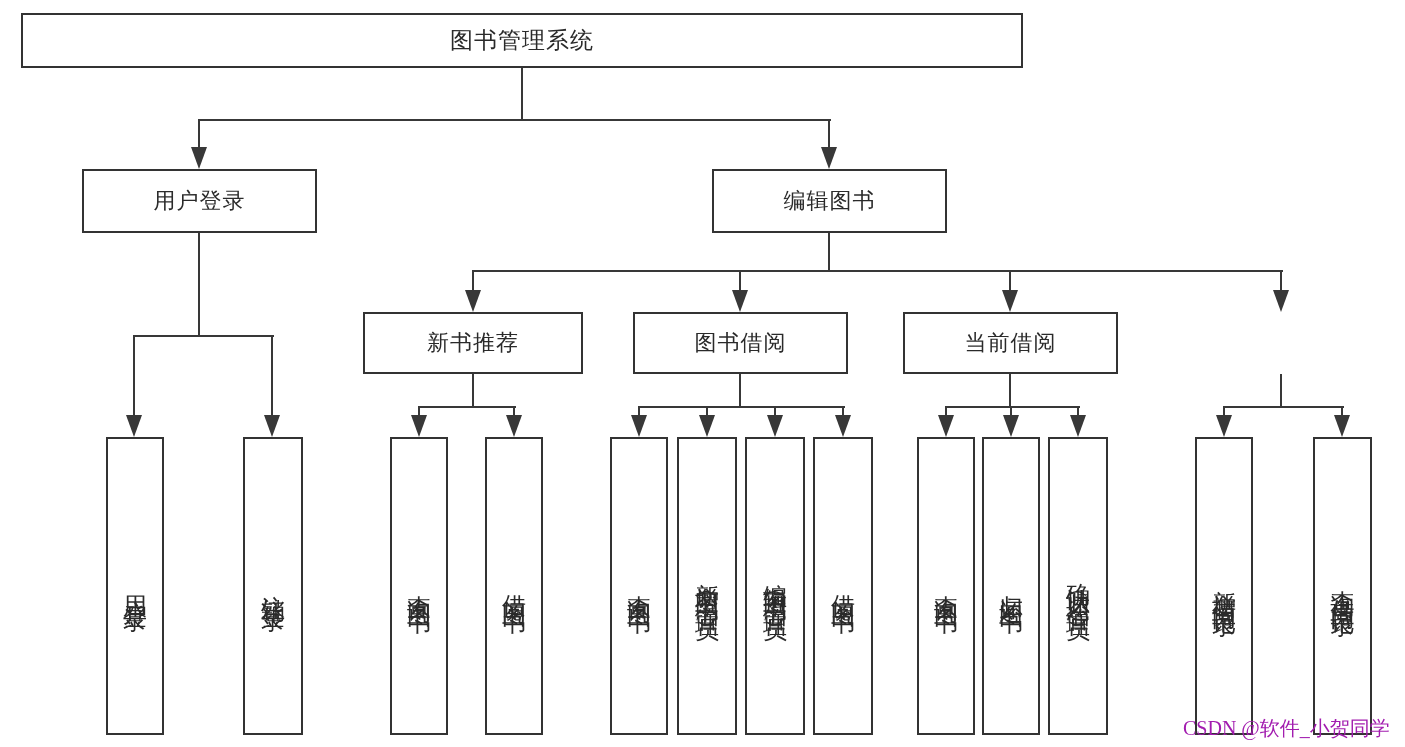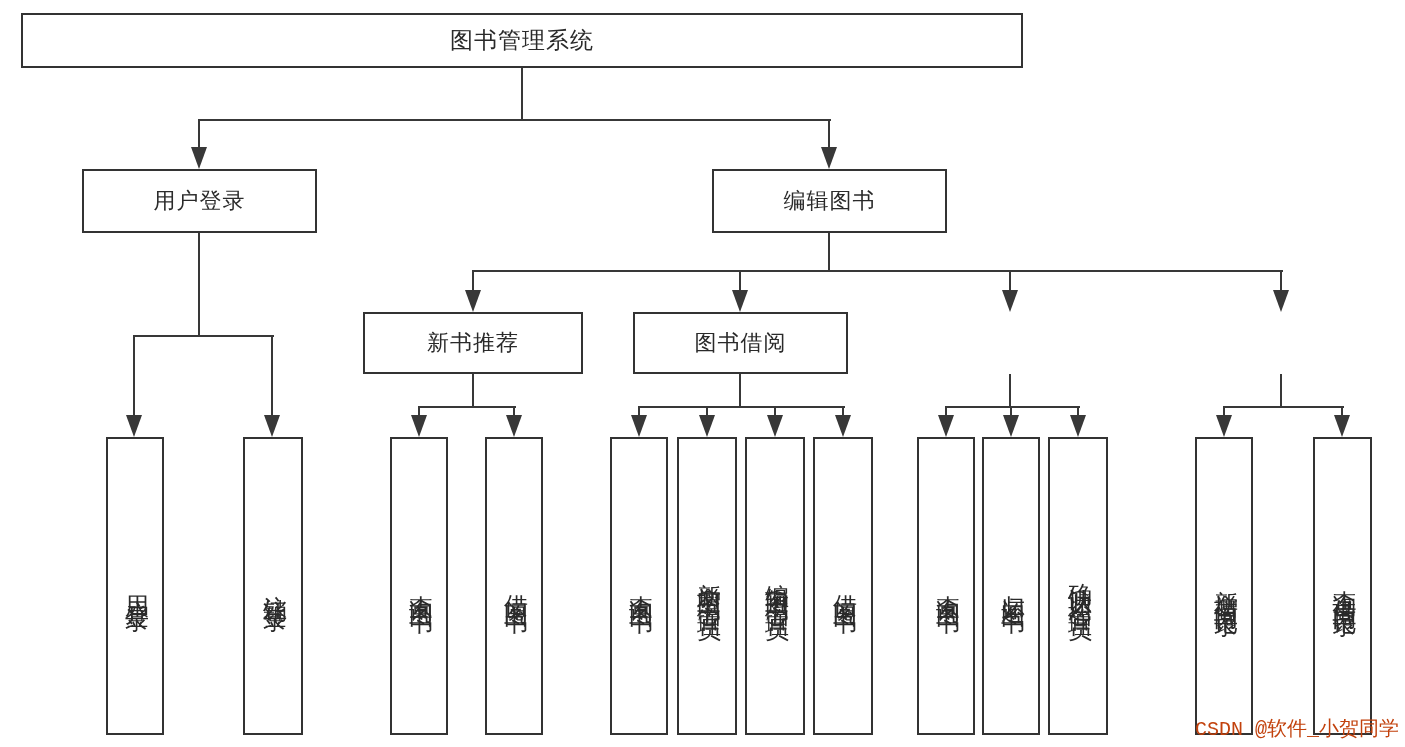--- a/index.html
+++ b/index.html
@@ -1,20 +1,20 @@
 <!DOCTYPE html>
 <html><head>
 <meta charset="utf-8">
 <style>
   html,body{margin:0;padding:0;background:#ffffff;}
   #canvas{
     position:relative;
     width:1405px;height:747px;
     background:#ffffff;
-    font-family:Liberation Mono, monospace;
+    font-family:Liberation Serif, serif;
     overflow:hidden;
   }
   .node{
     position:absolute;
     box-sizing:border-box;
     border:2px solid #333333;
     background:#ffffff;
     display:flex;align-items:center;justify-content:center;
     color:#2a2a2a;
   }
@@ -31,24 +31,23 @@
   .ah{
     position:absolute;width:0;height:0;
     border-left:8px solid transparent;
     border-right:8px solid transparent;
     border-top:22px solid #383838;
   }
   .watermark{
     position:absolute;
     left:1183px;top:715px;
     font-size:20px;
-    color:#c2410c;
+    color:#a21caf;
     white-space:nowrap;
     z-index:5;
-    margin-left:12px;
   }
 </style>
 </head>
 <body>
 
 <div id="canvas">
 
   <div class="node node-h node-root" style="left:21px;top:13px;width:1002px;height:55px;">
     <span>图书管理系统</span>
   </div>
@@ -58,20 +57,23 @@
   </div>
   <div class="node node-h" style="left:712px;top:169px;width:235px;height:64px;">
     <span>编辑图书</span>
   </div>
 
   <div class="node node-h" style="left:363px;top:312px;width:220px;height:62px;">
     <span>新书推荐</span>
   </div>
   <div class="node node-h" style="left:633px;top:312px;width:215px;height:62px;">
     <span>图书借阅</span>
+  </div>
+  <div class="node node-h" style="left:903px;top:312px;width:215px;height:62px;">
+    <span>当前借阅</span>
   </div>
 
   <div class="node leaf" style="left:106px;top:437px;width:58px;height:298px;">
     <span>用户登录</span>
   </div>
   <div class="node leaf" style="left:243px;top:437px;width:60px;height:298px;">
     <span>注销登录</span>
   </div>
 
   <div class="node leaf" style="left:390px;top:437px;width:58px;height:298px;">

